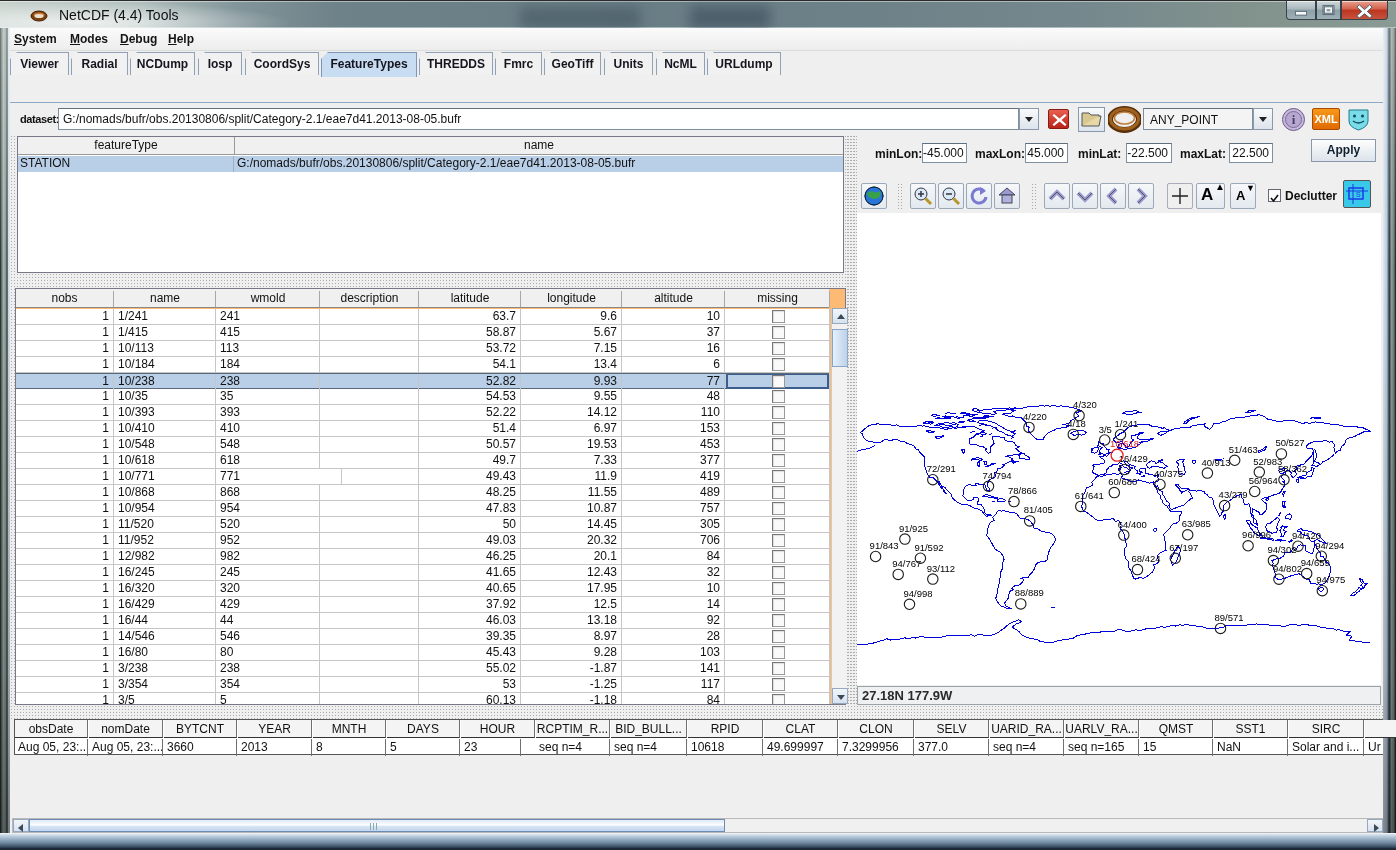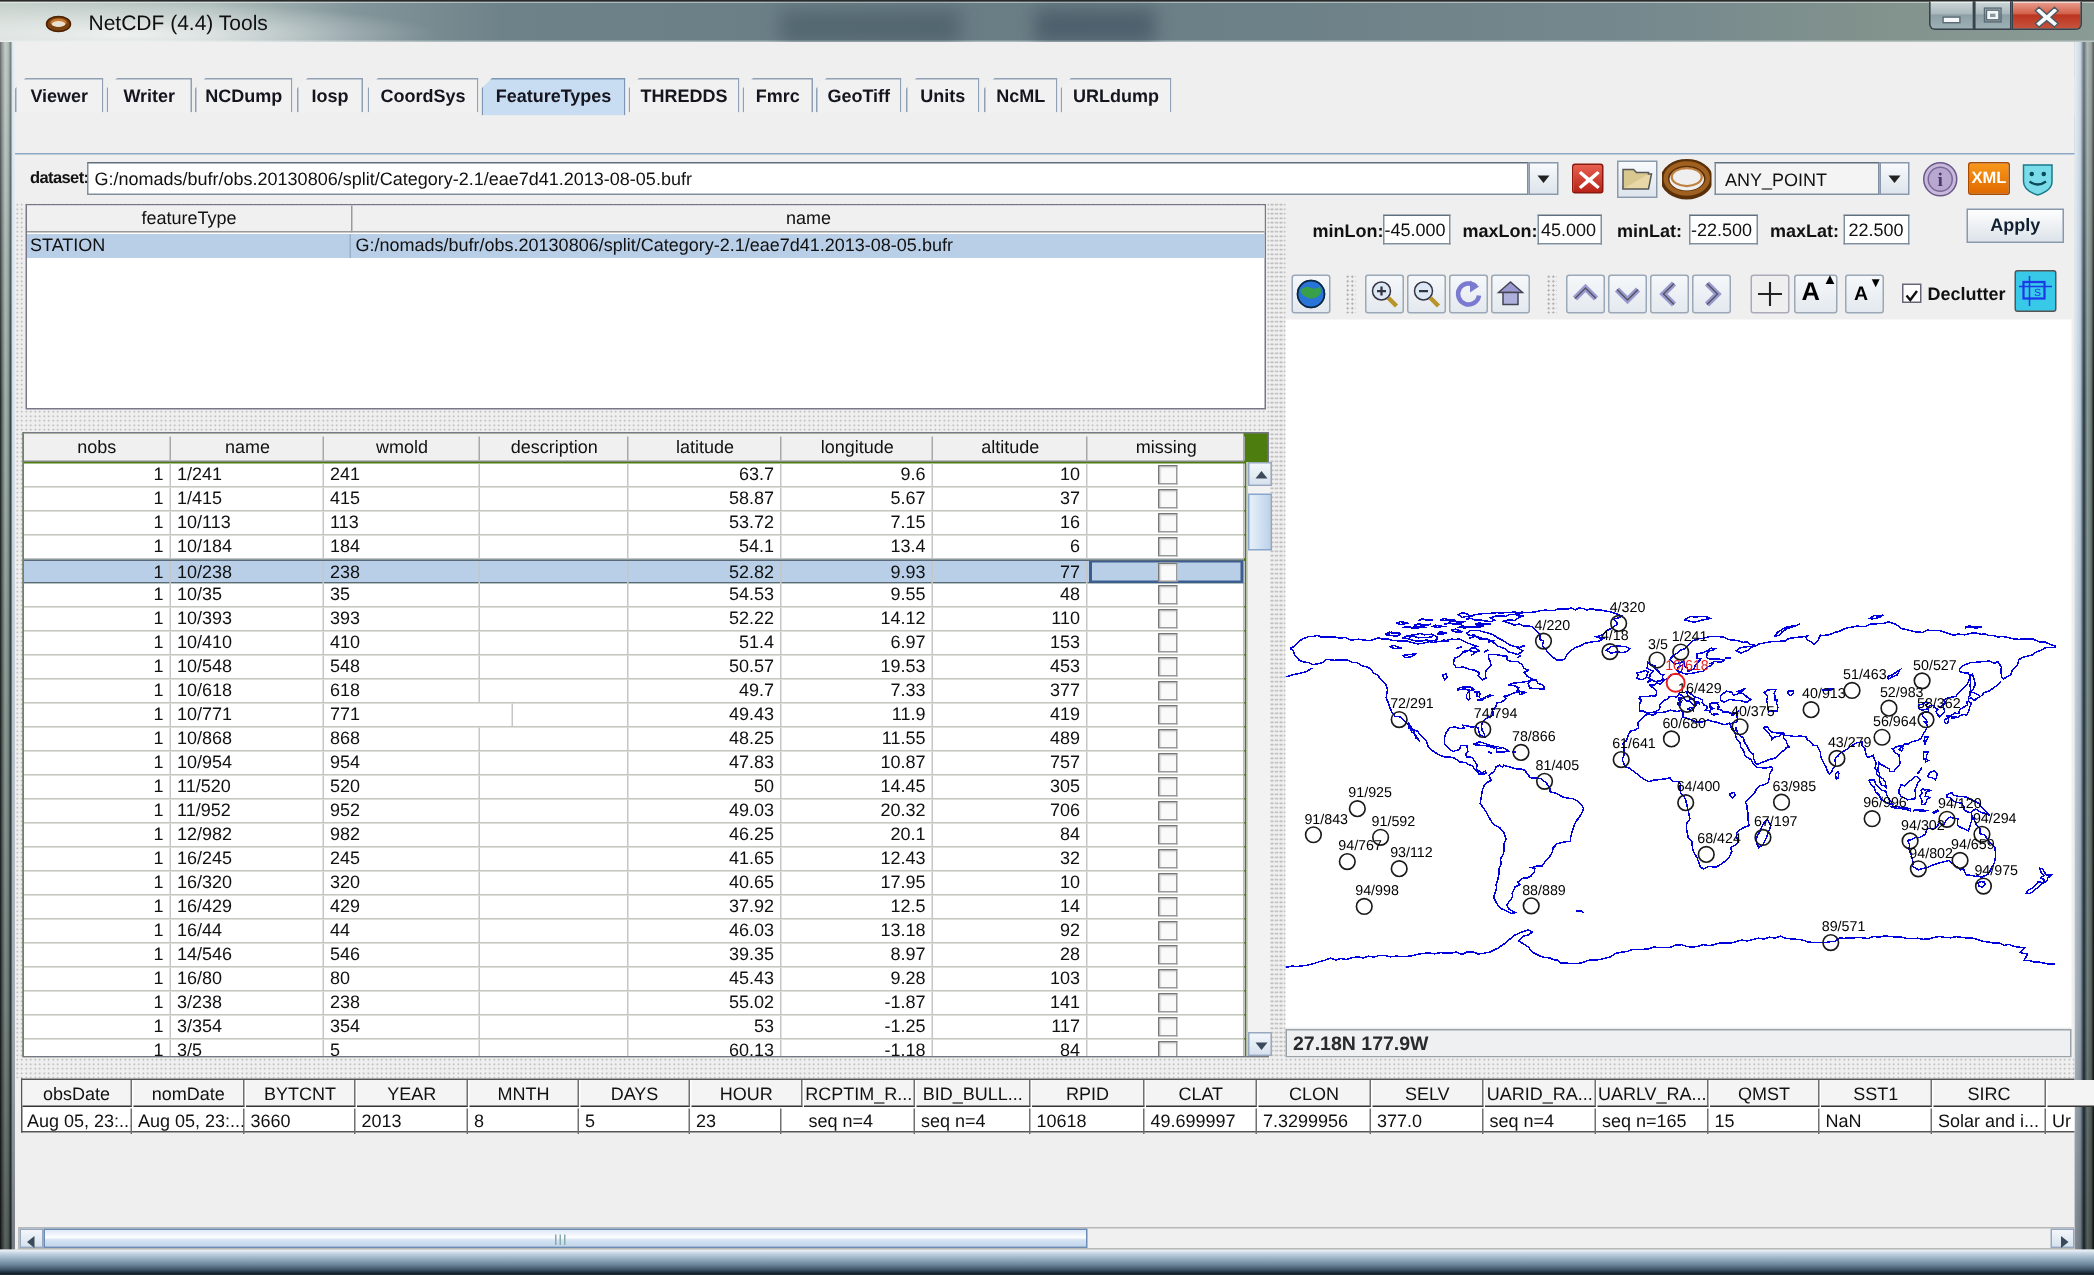--- a/index.html
+++ b/index.html
@@ -49,21 +49,21 @@
 .cbtn{position:absolute;background:linear-gradient(180deg,#f8fafc,#dde4ec);border:1px solid #8a9aae}
 .arrow-d{position:absolute;width:0;height:0;border:4px solid transparent;border-top:5px solid #222;left:50%;margin-left:-4px;top:50%;margin-top:-2px}
 
 .dotted{background-image:radial-gradient(#adadad 26%,rgba(0,0,0,0) 30%);background-size:3px 3px;background-position:0px 0px}
 #ftable{position:absolute;left:7px;top:108px;width:827px;height:137px;background:#fff;border:1px solid #778}
 #ftable .hdr{position:absolute;left:0;top:0;width:100%;height:18px;background:#f0f0f0;border-bottom:1px solid #999;font-size:12px;color:#111}
 #ftable .hdr .h1{position:absolute;left:0;top:1px;width:216px;text-align:center}
 #ftable .hdr .h2{position:absolute;left:217px;top:1px;width:608px;text-align:center}
 #ftable .hsep{position:absolute;left:216px;top:0;width:1px;height:18px;background:#999}
 #ftable .row{position:absolute;left:0;top:19px;width:100%;height:16px;background:#b9cfe8;font-size:12px;color:#111}
-#bigtable{position:absolute;left:5px;top:260px;width:831px;height:417px;background:#4d7c0f;border:1px solid #778}
+#bigtable{position:absolute;left:5px;top:260px;width:831px;height:417px;background:#fdba74;border:1px solid #778}
 #bigtable .hdrrow{position:absolute;left:0;top:0;width:813px;height:19px;background:#f0f0f0;border-bottom:1px solid #888}
 .hc{position:absolute;top:2px;height:16px;border-right:1px solid #a8a8a8;text-align:center;font-size:12px;color:#111}
 #bigrows{position:absolute;left:0;top:1px;width:813px;height:700px}
 .trow{position:absolute;left:0;width:813px;height:16px;background:#fff;border-bottom:1px solid #c6c6c6}
 .trow.sel{background:#b9cfe8;border-top:1px solid #5a6a7a;border-bottom:1px solid #5a6a7a;height:16px}
 .c{position:absolute;top:0;height:15px;font-size:12px;color:#111;line-height:15px;border-right:1px solid #c6c6c6;white-space:nowrap;overflow:hidden}
 .c.r{text-align:right;padding-right:4px}
 .c.l{padding-left:3px}
 .cb{position:absolute;width:13px;height:13px;background:#fafafa;border:1px solid #999;border-top-color:#777;border-left-color:#777;box-shadow:inset 1px 1px 1px rgba(0,0,0,.12)}
 .cellf{position:absolute;left:0;top:-1px;width:103px;height:16px;border:2px solid #3b5e8e}
@@ -134,23 +134,29 @@
       </svg>
     </div>
 </div>
 <div id="leftborder"></div>
 <div id="borderShade"></div>
 <div id="rightborder"></div>
 <div id="borderShadeR"></div>
 <div id="botborder"></div>
 
 <div id="content">
+ <div id="menubar">
+  <span class="mitem" style="left:4px"><u>S</u>ystem</span>
+  <span class="mitem" style="left:60px"><u>M</u>odes</span>
+  <span class="mitem" style="left:110px"><u>D</u>ebug</span>
+  <span class="mitem" style="left:158px"><u>H</u>elp</span>
+ </div>
  <div id="tabrow1">
       <div class="tab" style="left:0px;top:0px;width:59px;height:23px">Viewer</div>
-<div class="tab" style="left:61px;top:0px;width:57px;height:23px">Writer</div>
+<div class="tab" style="left:61px;top:0px;width:57px;height:23px">Radial</div>
 <div class="tab" style="left:120px;top:0px;width:65px;height:23px">NCDump</div>
 <div class="tab" style="left:188px;top:0px;width:44px;height:23px">Iosp</div>
 <div class="tab" style="left:235px;top:0px;width:74px;height:23px">CoordSys</div>
 <div class="tab sel" style="left:311px;top:0px;width:96px;height:23px">FeatureTypes</div>
 <div class="tab" style="left:409px;top:0px;width:74px;height:23px">THREDDS</div>
 <div class="tab" style="left:485px;top:0px;width:47px;height:23px">Fmrc</div>
 <div class="tab" style="left:534px;top:0px;width:57px;height:23px">GeoTiff</div>
 <div class="tab" style="left:594px;top:0px;width:49px;height:23px">Units</div>
 <div class="tab" style="left:646px;top:0px;width:49px;height:23px">NcML</div>
 <div class="tab" style="left:697px;top:0px;width:74px;height:23px">URLdump</div>

